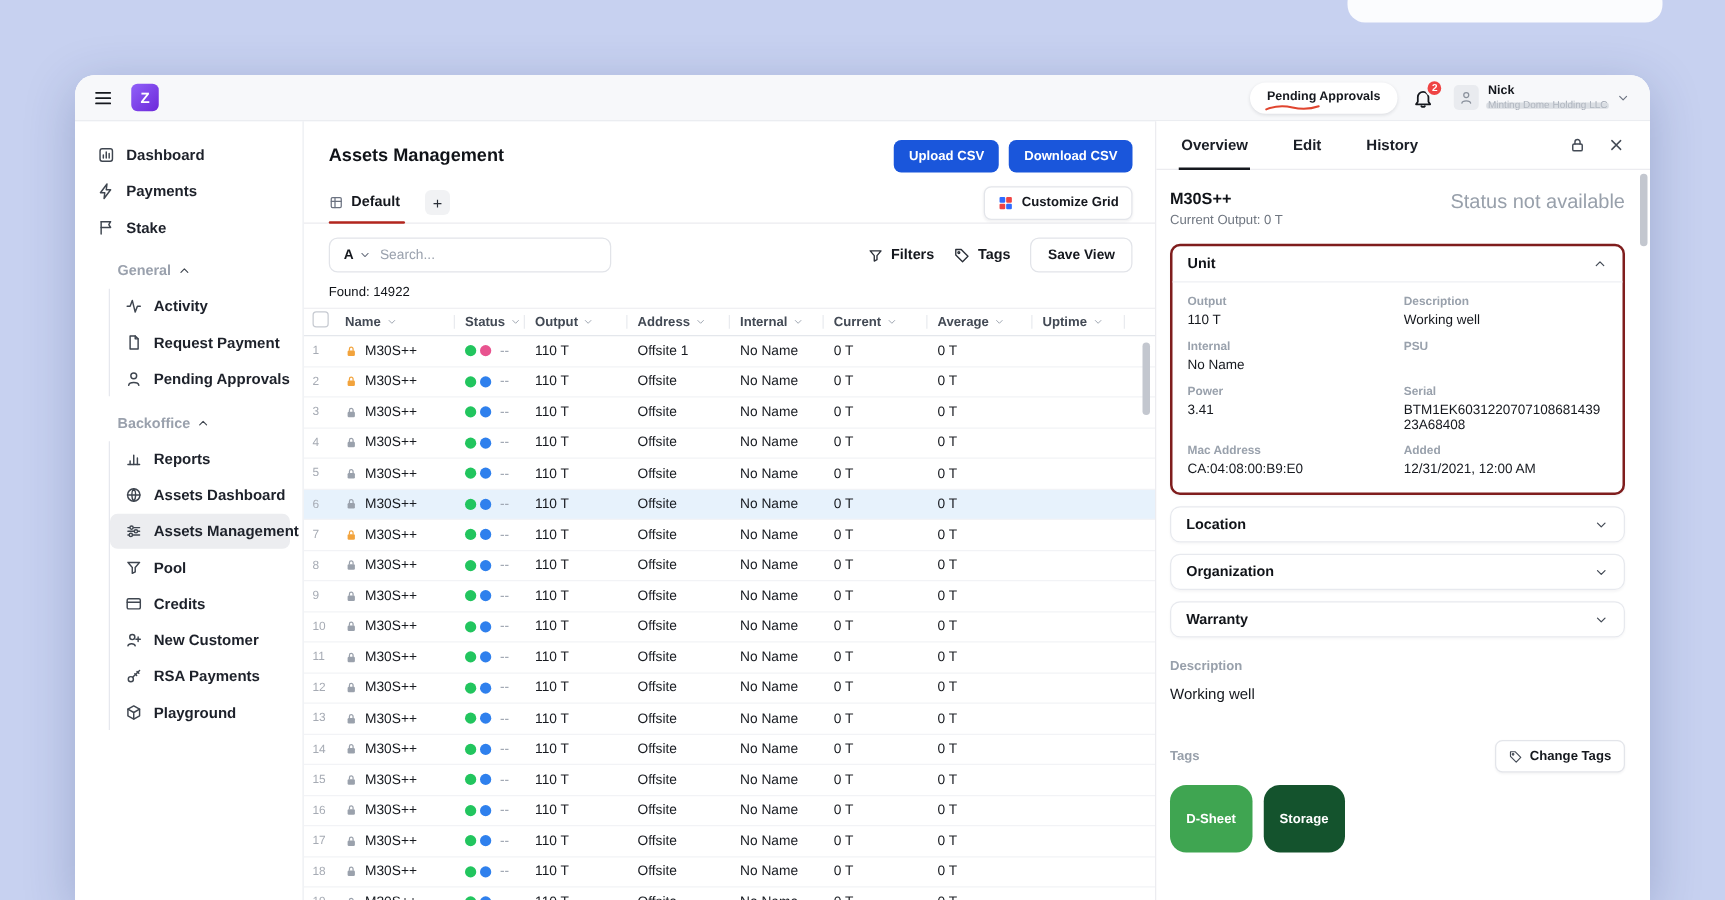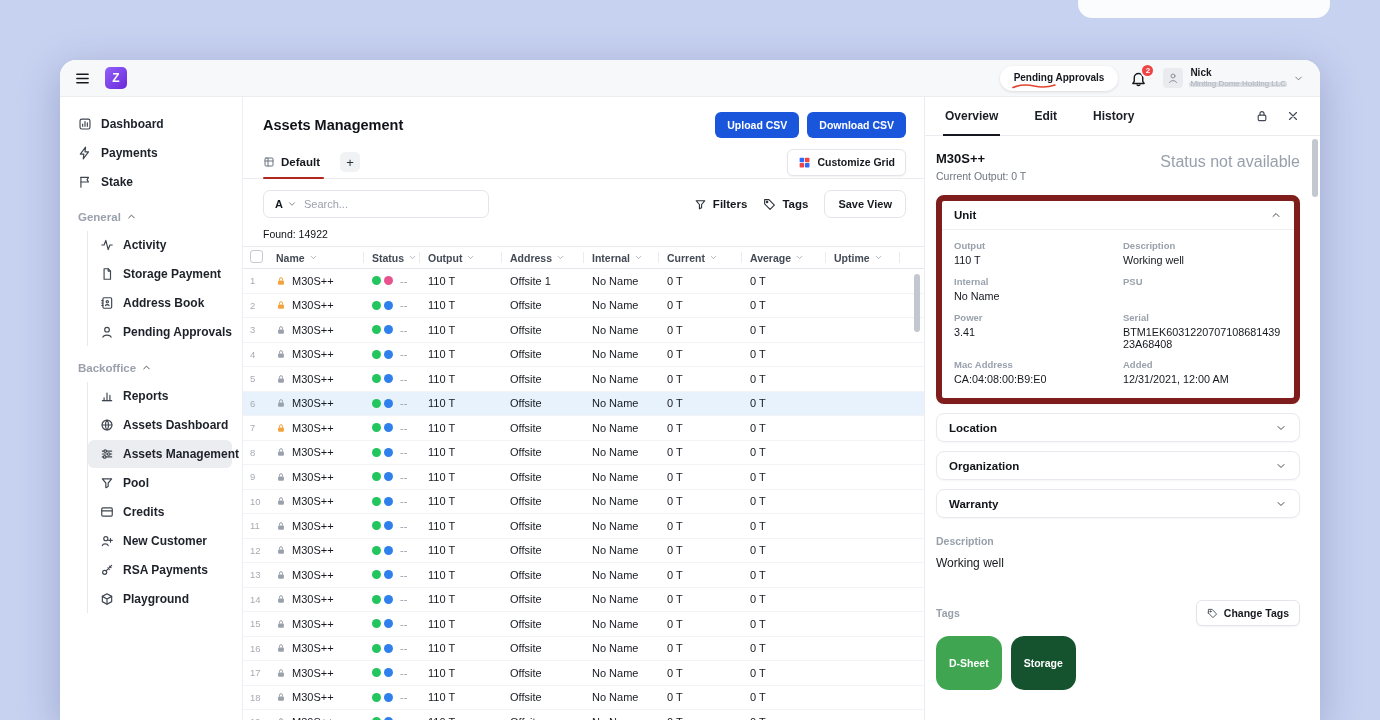--- a/index.html
+++ b/index.html
@@ -27,21 +27,21 @@
   .user-text{display:flex;flex-direction:column;line-height:1.2}
   .uname{font-size:10px;font-weight:700;color:#15181e}
   .uorg{font-size:8px;color:#9aa1ad;position:relative;white-space:nowrap}
   .uorg::after{content:"";position:absolute;left:-1px;right:-1px;top:30%;bottom:20%;background:#c3c8d0;opacity:.55;border-radius:2px}
   .uchev{width:11px;height:11px;color:#6b7280}
   
   .app-body{flex:1;display:flex;min-height:0}
   
   .sidebar{width:183px;flex:0 0 183px;border-right:1px solid #eceef2;padding-top:12px;overflow:hidden}
   .side-item{display:flex;align-items:center;gap:9px;height:29px;padding-left:18px;font-size:12px;font-weight:600;color:#1d212a;cursor:pointer}
-  .group-label{display:flex;gap:5px;padding:15px 0 7px 18px;font-size:11.5px;font-weight:700;color:#9aa1ad;cursor:pointer}
+  .group-label{display:flex;gap:5px;padding:15px 0 7px 34px;font-size:11.5px;font-weight:700;color:#9aa1ad;cursor:pointer}
   .gchev{width:11px;height:11px;color:#9aa1ad}
   .tree{border-left:1px solid #e6e8ee;margin-left:27px;margin-top:1px}
   .side-sub{display:flex;align-items:center;gap:9px;height:28px;padding-left:12px;margin:1px 10px 1px 0;border-radius:6px;font-size:12px;font-weight:600;color:#1d212a;cursor:pointer}
   .side-sub.active{background:#ecedf0}
   .sidebar .icn{color:#3f4650}
   .side-sub .icn,.side-item .icn{width:14px;height:14px}
   .lbl{white-space:nowrap}
   
   .main{flex:1;min-width:0;display:flex;flex-direction:column;position:relative}
   .main-head{display:flex;align-items:center;justify-content:space-between;padding:15px 18px 8px 20px}
@@ -90,21 +90,21 @@
   .panel-tabs{display:flex;align-items:center;gap:36px;height:39px;flex:0 0 39px;padding:0 20px;border-bottom:1px solid #ececf0}
   .ptab{position:relative;height:100%;display:flex;align-items:center;font-size:12px;font-weight:600;color:#1a1e26;cursor:pointer}
   .ptab.active::after{content:"";position:absolute;left:-2px;right:-2px;bottom:-1px;height:2px;background:#15181e}
   .ptab-icons{margin-left:auto;display:flex;align-items:center;gap:17px}
   .picn{width:14px;height:14px;color:#434a55;cursor:pointer}
   .panel-body{flex:1;padding:15px 20px 0 11px;overflow:hidden}
   .ptitle-row{display:flex;justify-content:space-between;align-items:flex-start}
   .ptitle{font-size:13px;font-weight:700;color:#101318}
   .psub{font-size:10.5px;color:#6f7680;margin-top:4px}
   .pstatus{font-size:16px;color:#98a0ab;margin-top:2px}
-  .unit-card{border:6px solid #7f1d1d;border-radius:8px;margin-top:13px;box-shadow:0 1px 2px rgba(16,24,40,.04);background:#fff}
+  .unit-card{border:2px solid #7f1d1d;border-radius:8px;margin-top:13px;box-shadow:0 1px 2px rgba(16,24,40,.04);background:#fff}
   .card-head{display:flex;align-items:center;justify-content:space-between;padding:8px 12px;border-bottom:1px solid #eef0f3;font-size:11.5px;font-weight:700;color:#101318;cursor:pointer}
   .card-head .icn{width:12px;height:12px}
   .card-body{display:grid;grid-template-columns:1fr 1fr;gap:9px 10px;padding:10px 12px 12px}
   .fld-label{font-size:9.5px;font-weight:600;color:#99a1ac;margin-bottom:3px}
   .fld-value{font-size:10.8px;color:#15181e;min-height:13px;word-break:break-all}
   .collapse-card{display:flex;align-items:center;justify-content:space-between;height:29px;padding:0 12px;border:1px solid #e7e9ee;border-radius:8px;margin-top:9px;font-size:11.5px;font-weight:700;color:#101318;box-shadow:0 1px 2px rgba(16,24,40,.04);cursor:pointer}
   .collapse-card .icn{width:12px;height:12px}
   .desc-label{font-size:10.5px;font-weight:600;color:#98a0ab}
   .desc-block{margin-top:17px}
   .desc-value{margin-top:9px;font-size:12px;color:#15181e}
@@ -221,32 +221,21 @@
               </span>
               <span class="lbl">Activity</span>
             </div>
             <div class="side-sub">
               <span class="icn">
                 <svg viewBox="0 0 24 24" fill="none" stroke="currentColor" stroke-width="2" stroke-linecap="round" stroke-linejoin="round">
                   <path d="M7 3h7l4 4v14H7z"></path>
                   <path d="M14 3v4h4"></path>
                 </svg>
               </span>
-              <span class="lbl">Storage Payment</span>
-            </div>
-            <div class="side-sub">
-              <span class="icn">
-                <svg viewBox="0 0 24 24" fill="none" stroke="currentColor" stroke-width="2" stroke-linecap="round" stroke-linejoin="round">
-                  <rect x="5" y="3" width="15" height="18" rx="2"></rect>
-                  <path d="M3 8h2M3 12h2M3 16h2"></path>
-                  <circle cx="12.5" cy="10" r="2"></circle>
-                  <path d="M9.5 16.5c.4-2.2 5.6-2.2 6 0"></path>
-                </svg>
-              </span>
-              <span class="lbl">Address Book</span>
+              <span class="lbl">Request Payment</span>
             </div>
             <div class="side-sub">
               <span class="icn">
                 <svg viewBox="0 0 24 24" fill="none" stroke="currentColor" stroke-width="2" stroke-linecap="round" stroke-linejoin="round">
                   <circle cx="12" cy="8" r="4"></circle>
                   <path d="M5 21c1-5 13-5 14 0"></path>
                 </svg>
               </span>
               <span class="lbl">Pending Approvals</span>
             </div>

